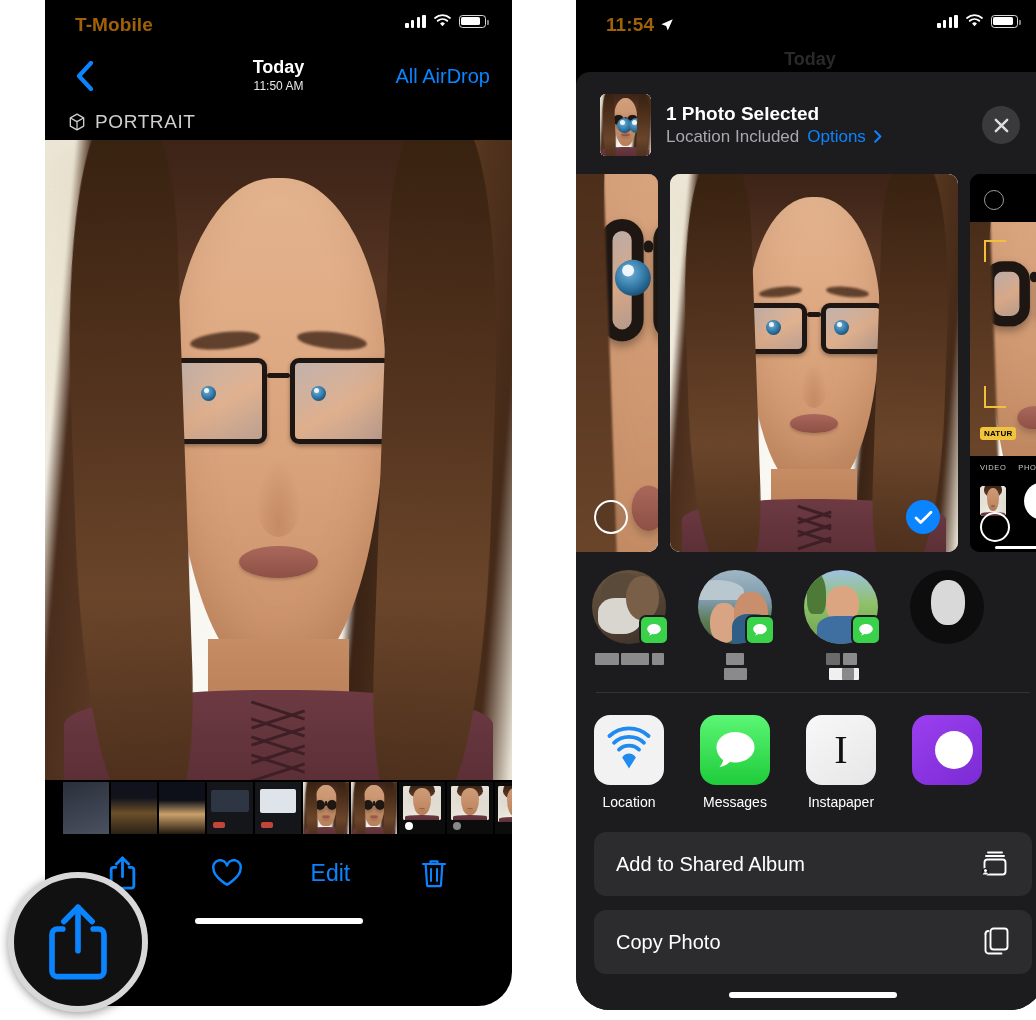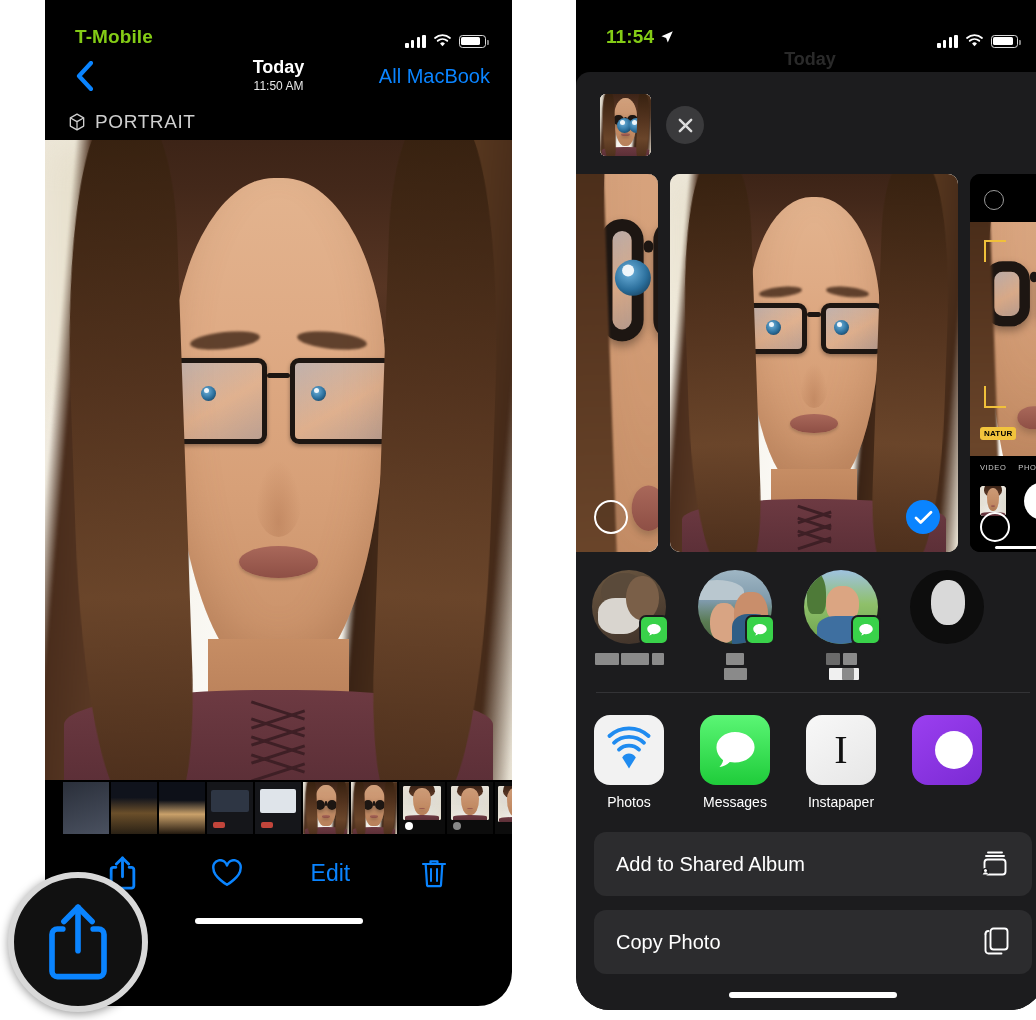--- a/index.html
+++ b/index.html
@@ -22,23 +22,23 @@
     border-radius: 0 0 34px 34px;
   }
   #phone-right {
     left: 576px; top: 0px; width: 468px; height: 1010px;
     border-radius: 0 0 34px 34px;
   }
 
   
   .statusbar {
     position: relative; height: 48px; width: 100%;
-    display: flex; align-items: flex-end; justify-content: space-between;
+    display: flex; align-items: flex-start; justify-content: space-between;
     padding: 14px 26px 0 30px;
-    color: #84cc16;
+    color: #a16207;
   }
   .sb-left { font-size: 19px; font-weight: bold; letter-spacing: .1px; display:flex; align-items:center; gap:6px;}
   .sb-right { display: flex; align-items: center; gap: 7px; }
   .loc-arrow { display:inline-block; width:14px; height:14px; }
 
   .bars { display: flex; align-items: flex-end; gap: 2.2px; height: 13px; }
   .bars i { display: block; width: 3.6px; background: #fff; border-radius: 1px; }
   .bars i:nth-child(1){height:5px}
   .bars i:nth-child(2){height:8px}
   .bars i:nth-child(3){height:11px}
@@ -353,21 +353,21 @@
     <div class="navbar">
       <div class="nav-back">
         <svg width="17" height="30" viewBox="0 0 17 30">
             <path d="M15 2L3 15l12 13" stroke="#0a84ff" stroke-width="4.2" fill="none" stroke-linecap="round" stroke-linejoin="round"></path>
           </svg>
       </div>
       <div class="nav-center">
         <div class="nav-title">Today</div>
         <div class="nav-sub">11:50 AM</div>
       </div>
-      <div class="nav-right">All MacBook</div>
+      <div class="nav-right">All AirDrop</div>
     </div>
 
     <div class="portrait-bar">
       <svg width="20" height="20" viewBox="0 0 24 24">
           <path d="M12 2.6l8 4.4v9.9l-8 4.5-8-4.5V7l8-4.4z" fill="none" stroke="#cfcfcf" stroke-width="1.6" stroke-linejoin="round"></path>
           <path d="M4.2 7.2L12 11.6l7.8-4.4M12 11.6v9.5" fill="none" stroke="#cfcfcf" stroke-width="1.5"></path>
         </svg>
       <span class="ptxt">PORTRAIT</span>
     </div>
 
@@ -569,20 +569,32 @@
                 <div class="lens r"></div>
                 <div class="bridge"></div>
               </div>
               <div class="eye l"></div>
               <div class="eye r"></div>
               <div class="lips"></div>
               <div class="shirt"></div>
               <div class="hair-front-l"></div>
               <div class="hair-front-r"></div>
             </div>
+        </div>
+        <div class="sh-text">
+          <div class="sh-title">1 Photo Selected</div>
+          <div class="sh-sub">
+            <span>Location Included</span>
+            <span class="sh-options">
+              <span>Options</span>
+              <svg style="display:inline-block;vertical-align:-1px;margin-left:3px" width="8" height="13" viewBox="0 0 8 13">
+                  <path d="M1.2 1.2L6.4 6.5l-5.2 5.3" stroke="#0a84ff" stroke-width="2" fill="none" stroke-linecap="round" stroke-linejoin="round"></path>
+                </svg>
+            </span>
+          </div>
         </div>
         <div class="sh-close">
           <svg width="17" height="17" viewBox="0 0 18 18">
               <path d="M3 3l12 12M15 3L3 15" stroke="#dcdcdc" stroke-width="2.6" stroke-linecap="round"></path>
             </svg>
         </div>
       </div>
 
       <div class="carousel">
         <div class="card side-left">
@@ -766,21 +778,21 @@
       <div class="apps-row">
         <div class="app">
           <div class="app-icon white">
             <svg width="48" height="48" viewBox="0 0 24 24">
               <path d="M12 21.2l-3.4-5.5a4 4 0 0 1 6.8 0L12 21.2z" fill="#1f8bf0"></path>
               <path d="M7 11.8a7.3 7.3 0 0 1 10 0" stroke="#1f8bf0" stroke-width="1.9" fill="none" stroke-linecap="round"></path>
               <path d="M4.5 8.4a11 11 0 0 1 15 0" stroke="#1f8bf0" stroke-width="1.9" fill="none" stroke-linecap="round"></path>
               <path d="M2.2 5a14.5 14.5 0 0 1 19.6 0" stroke="#1f8bf0" stroke-width="1.9" fill="none" stroke-linecap="round"></path>
             </svg>
           </div>
-          <div class="app-name">Photos</div>
+          <div class="app-name">Location</div>
         </div>
 
         <div class="app">
           <div class="app-icon green">
             <svg width="50" height="50" viewBox="0 0 24 24">
                 <path d="M12 3.4c5.3 0 9.4 3.2 9.4 7.3 0 4.1-4.1 7.3-9.4 7.3a13 13 0 0 1-2.5-.2c-1.4 1.4-3.3 2.2-5 2.4.9-1 1.6-2.1 1.8-3.3-1.7-1.3-3.2-3.5-3.2-6.2 0-4.1 4.1-7.3 8.9-7.3z" fill="#fff"></path>
               </svg>
           </div>
           <div class="app-name">Messages</div>
         </div>

